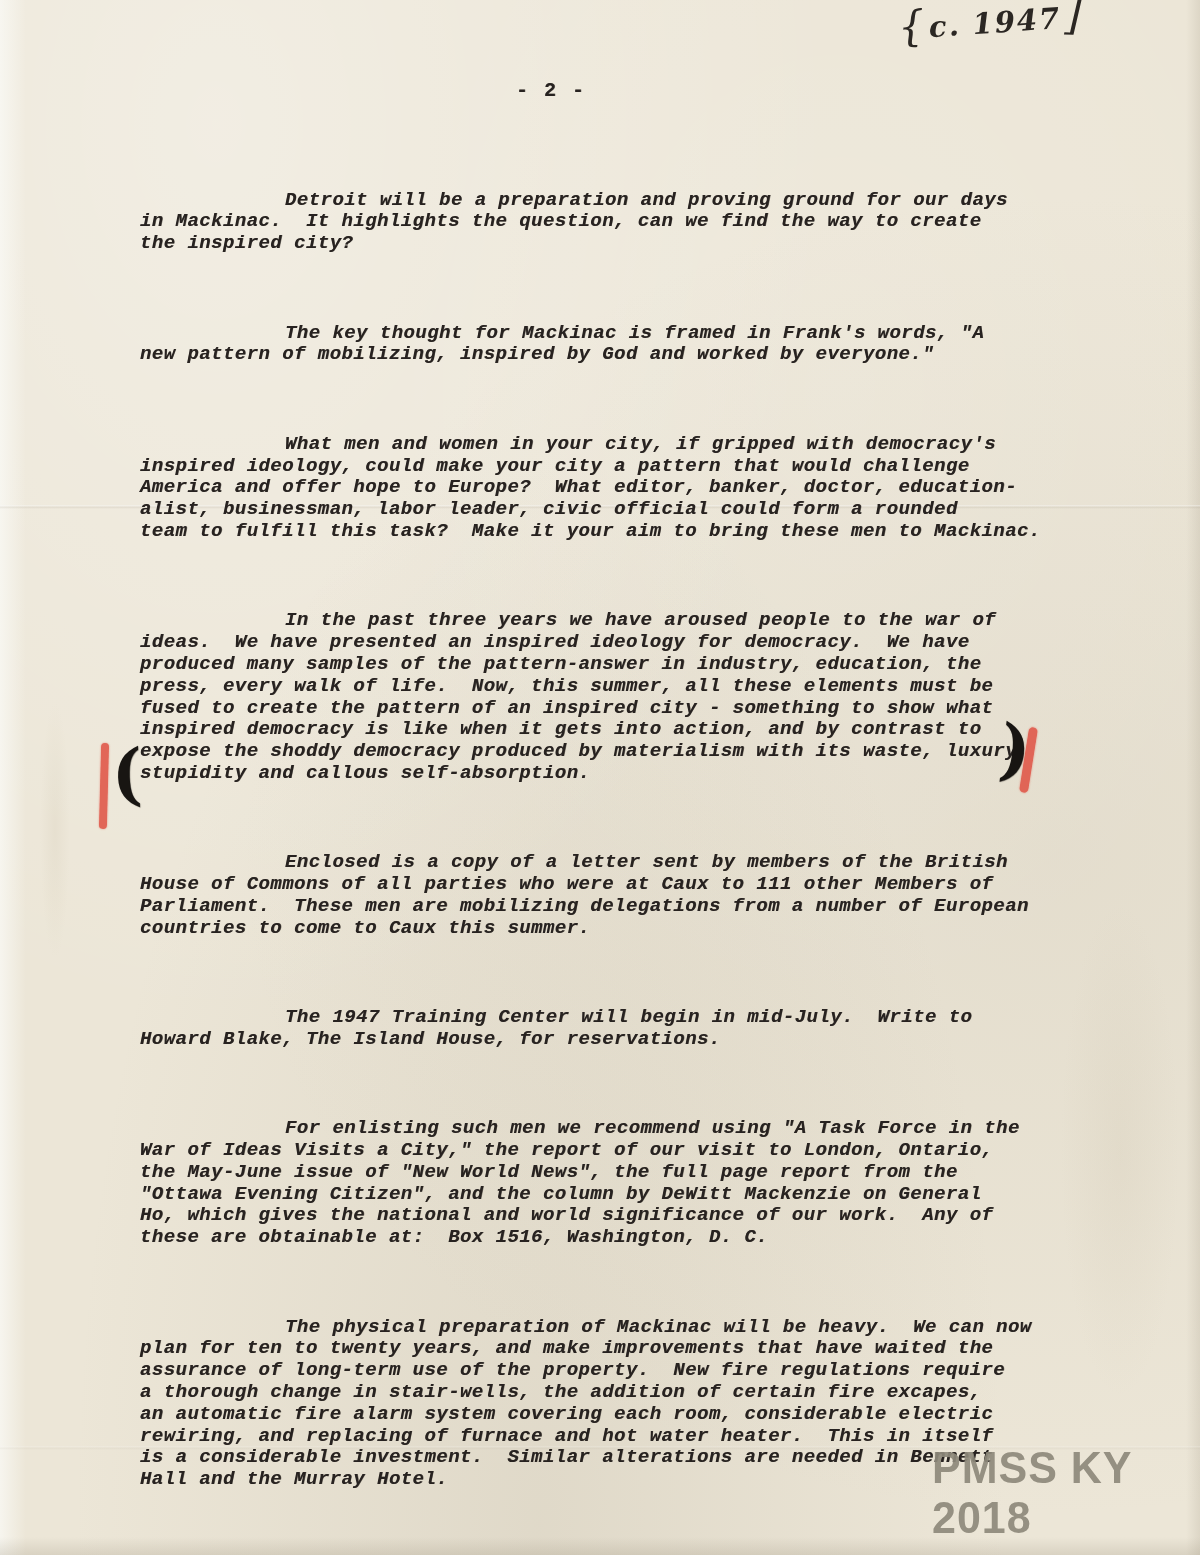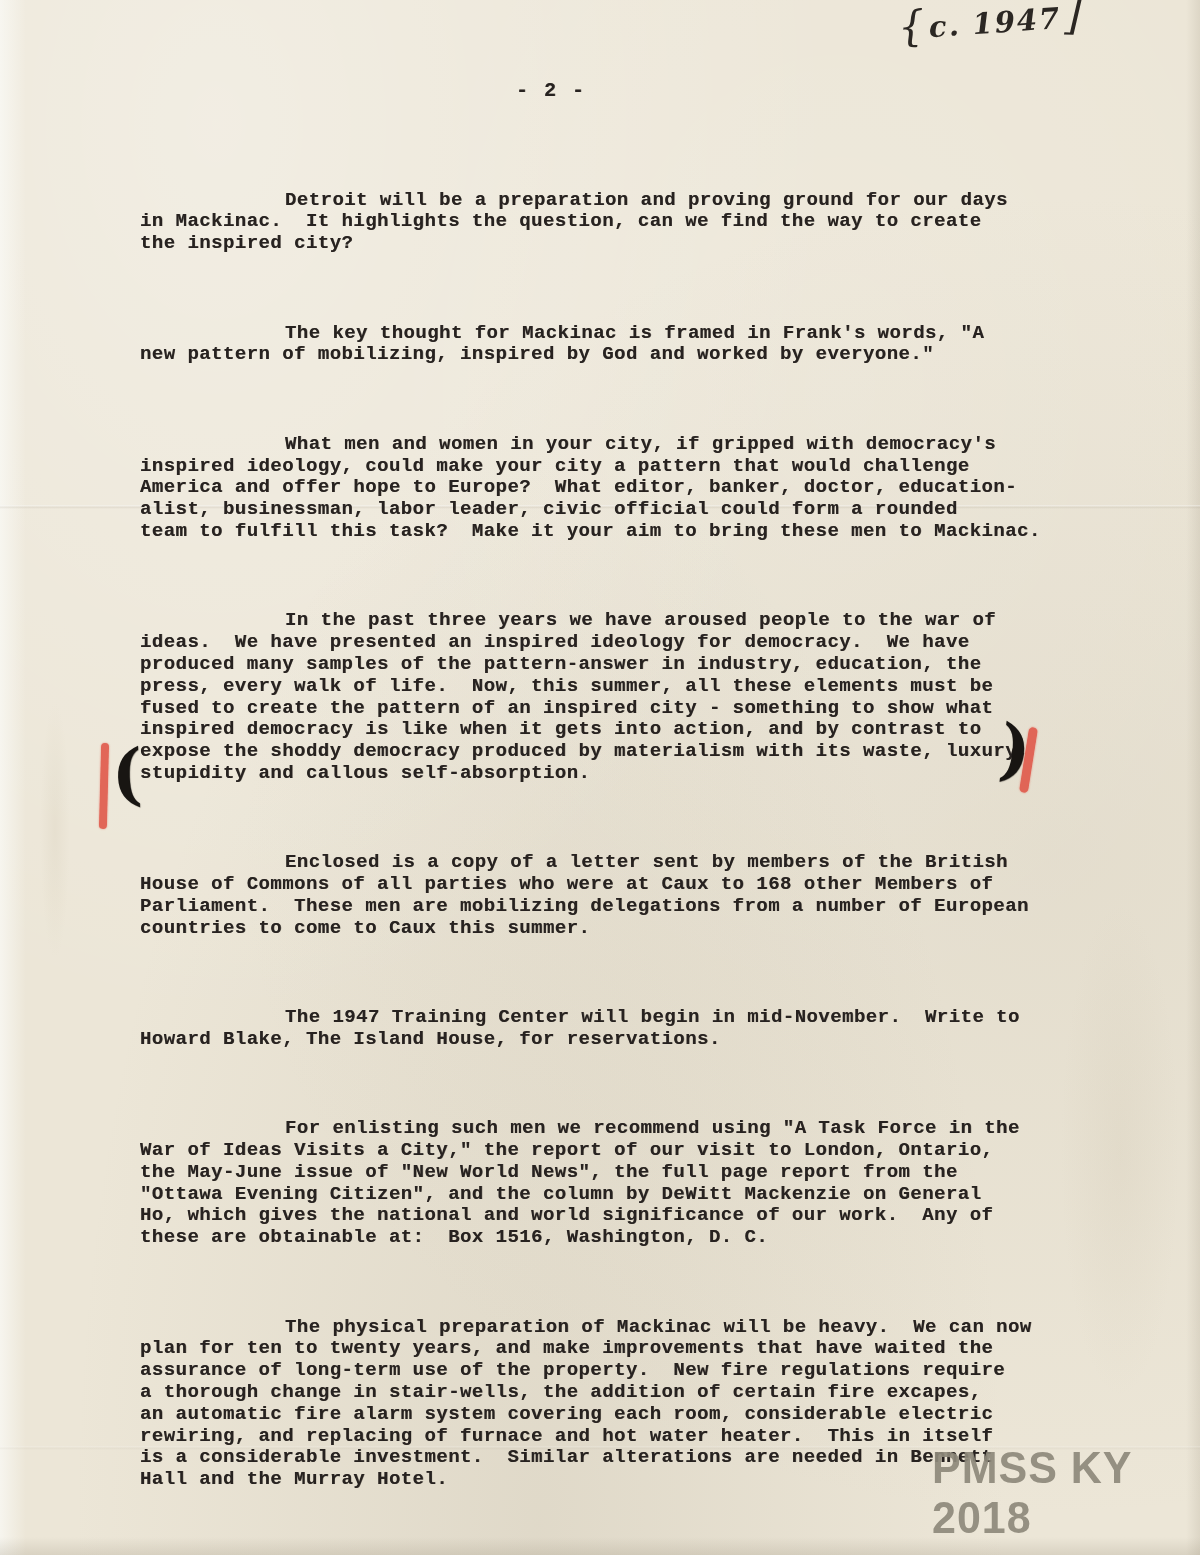--- a/index.html
+++ b/index.html
@@ -48,21 +48,21 @@
     letter-spacing:2px;
   }
   .annotation .brk{font-size:42px;font-weight:400;letter-spacing:0;line-height:1;transform:translateY(-2px);}
   .annotation .brk-r{transform:rotate(6deg) translateY(-2px);}
   .doc-text{
     position:absolute;left:140px;top:146px;width:945px;
     font-size:19px;font-weight:700;line-height:21.8px;letter-spacing:0.45px;
     white-space:pre-wrap;
     text-shadow:0.35px 0.35px 0.55px rgba(42,36,30,0.55);
   }
-  .doc-text p{margin:0 0 24px 0;text-indent:145px;}
+  .doc-text p{margin:0 0 24px 0;text-indent:145px;font-style:italic;}
   
   .red-stroke{
     position:absolute;border-radius:5px;
     background:
       repeating-linear-gradient(180deg, rgba(224,80,66,0.95) 0 3px, rgba(224,80,66,0.55) 3px 6px),
       #e05042;
     box-shadow:0 0 2px rgba(224,80,66,0.7);
     opacity:.85;
   }
   .red-left{left:100px;top:743px;width:8px;height:86px;transform:rotate(1.5deg);}
@@ -124,24 +124,24 @@
 team to fulfill this task?  Make it your aim to bring these men to Mackinac.</p>
     <p>In the past three years we have aroused people to the war of
 ideas.  We have presented an inspired ideology for democracy.  We have
 produced many samples of the pattern-answer in industry, education, the
 press, every walk of life.  Now, this summer, all these elements must be
 fused to create the pattern of an inspired city - something to show what
 inspired democracy is like when it gets into action, and by contrast to
 expose the shoddy democracy produced by materialism with its waste, luxury,
 stupidity and callous self-absorption.</p>
     <p>Enclosed is a copy of a letter sent by members of the British
-House of Commons of all parties who were at Caux to 168 other Members of
+House of Commons of all parties who were at Caux to 111 other Members of
 Parliament.  These men are mobilizing delegations from a number of European
 countries to come to Caux this summer.</p>
-    <p>The 1947 Training Center will begin in mid-November.  Write to
+    <p>The 1947 Training Center will begin in mid-July.  Write to
 Howard Blake, The Island House, for reservations.</p>
     <p>For enlisting such men we recommend using "A Task Force in the
 War of Ideas Visits a City," the report of our visit to London, Ontario,
 the May-June issue of "New World News", the full page report from the
 "Ottawa Evening Citizen", and the column by DeWitt Mackenzie on General
 Ho, which gives the national and world significance of our work.  Any of
 these are obtainable at:  Box 1516, Washington, D. C.</p>
     <p>The physical preparation of Mackinac will be heavy.  We can now
 plan for ten to twenty years, and make improvements that have waited the
 assurance of long-term use of the property.  New fire regulations require

